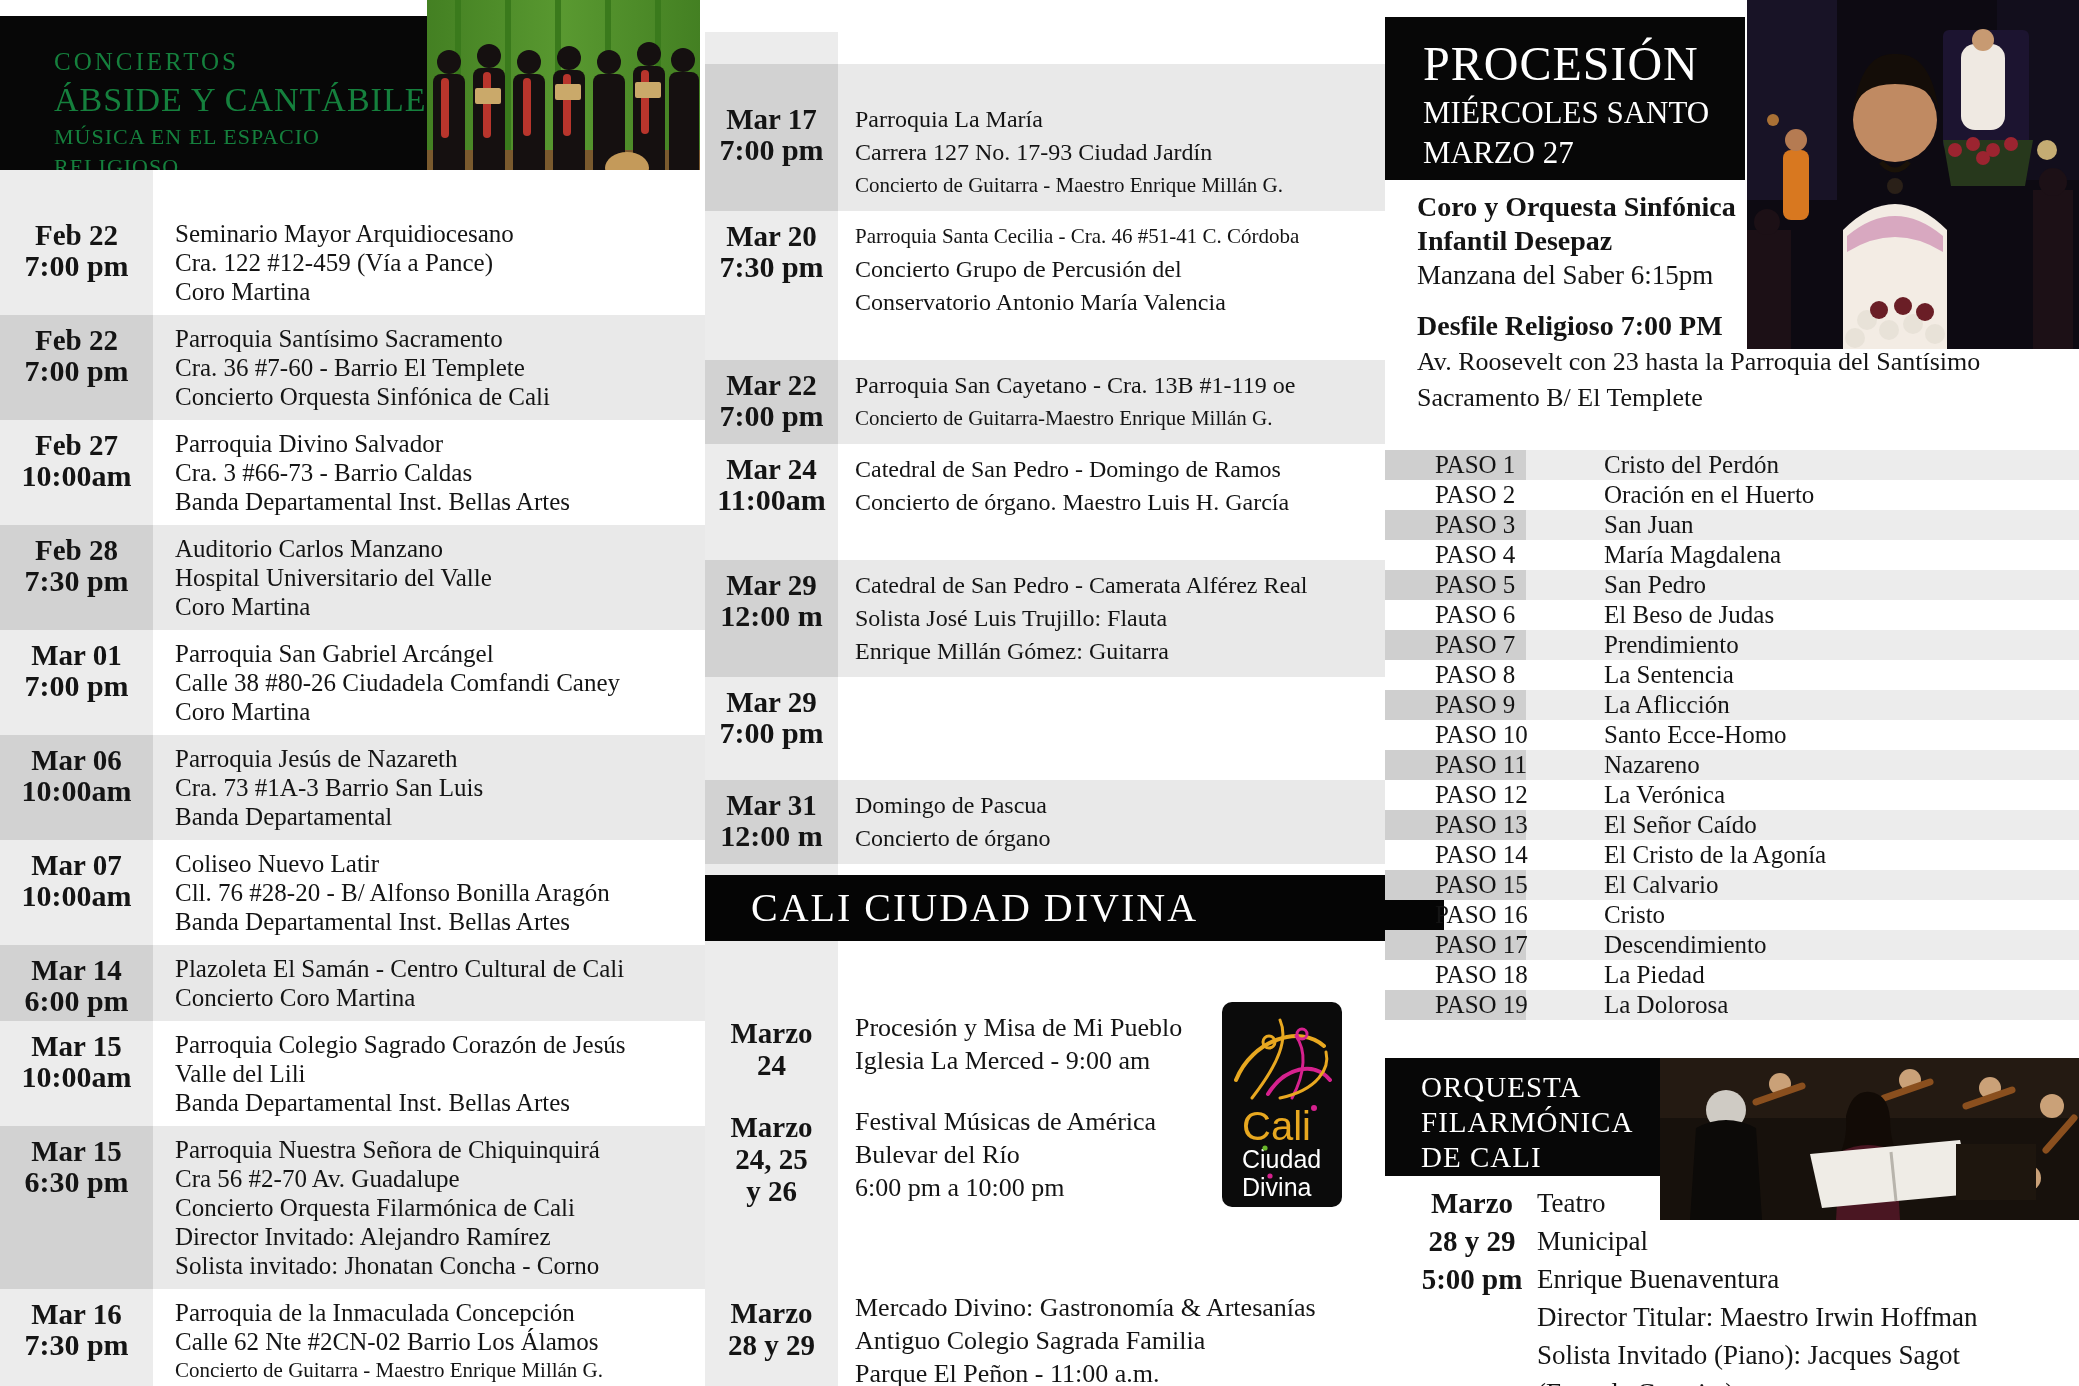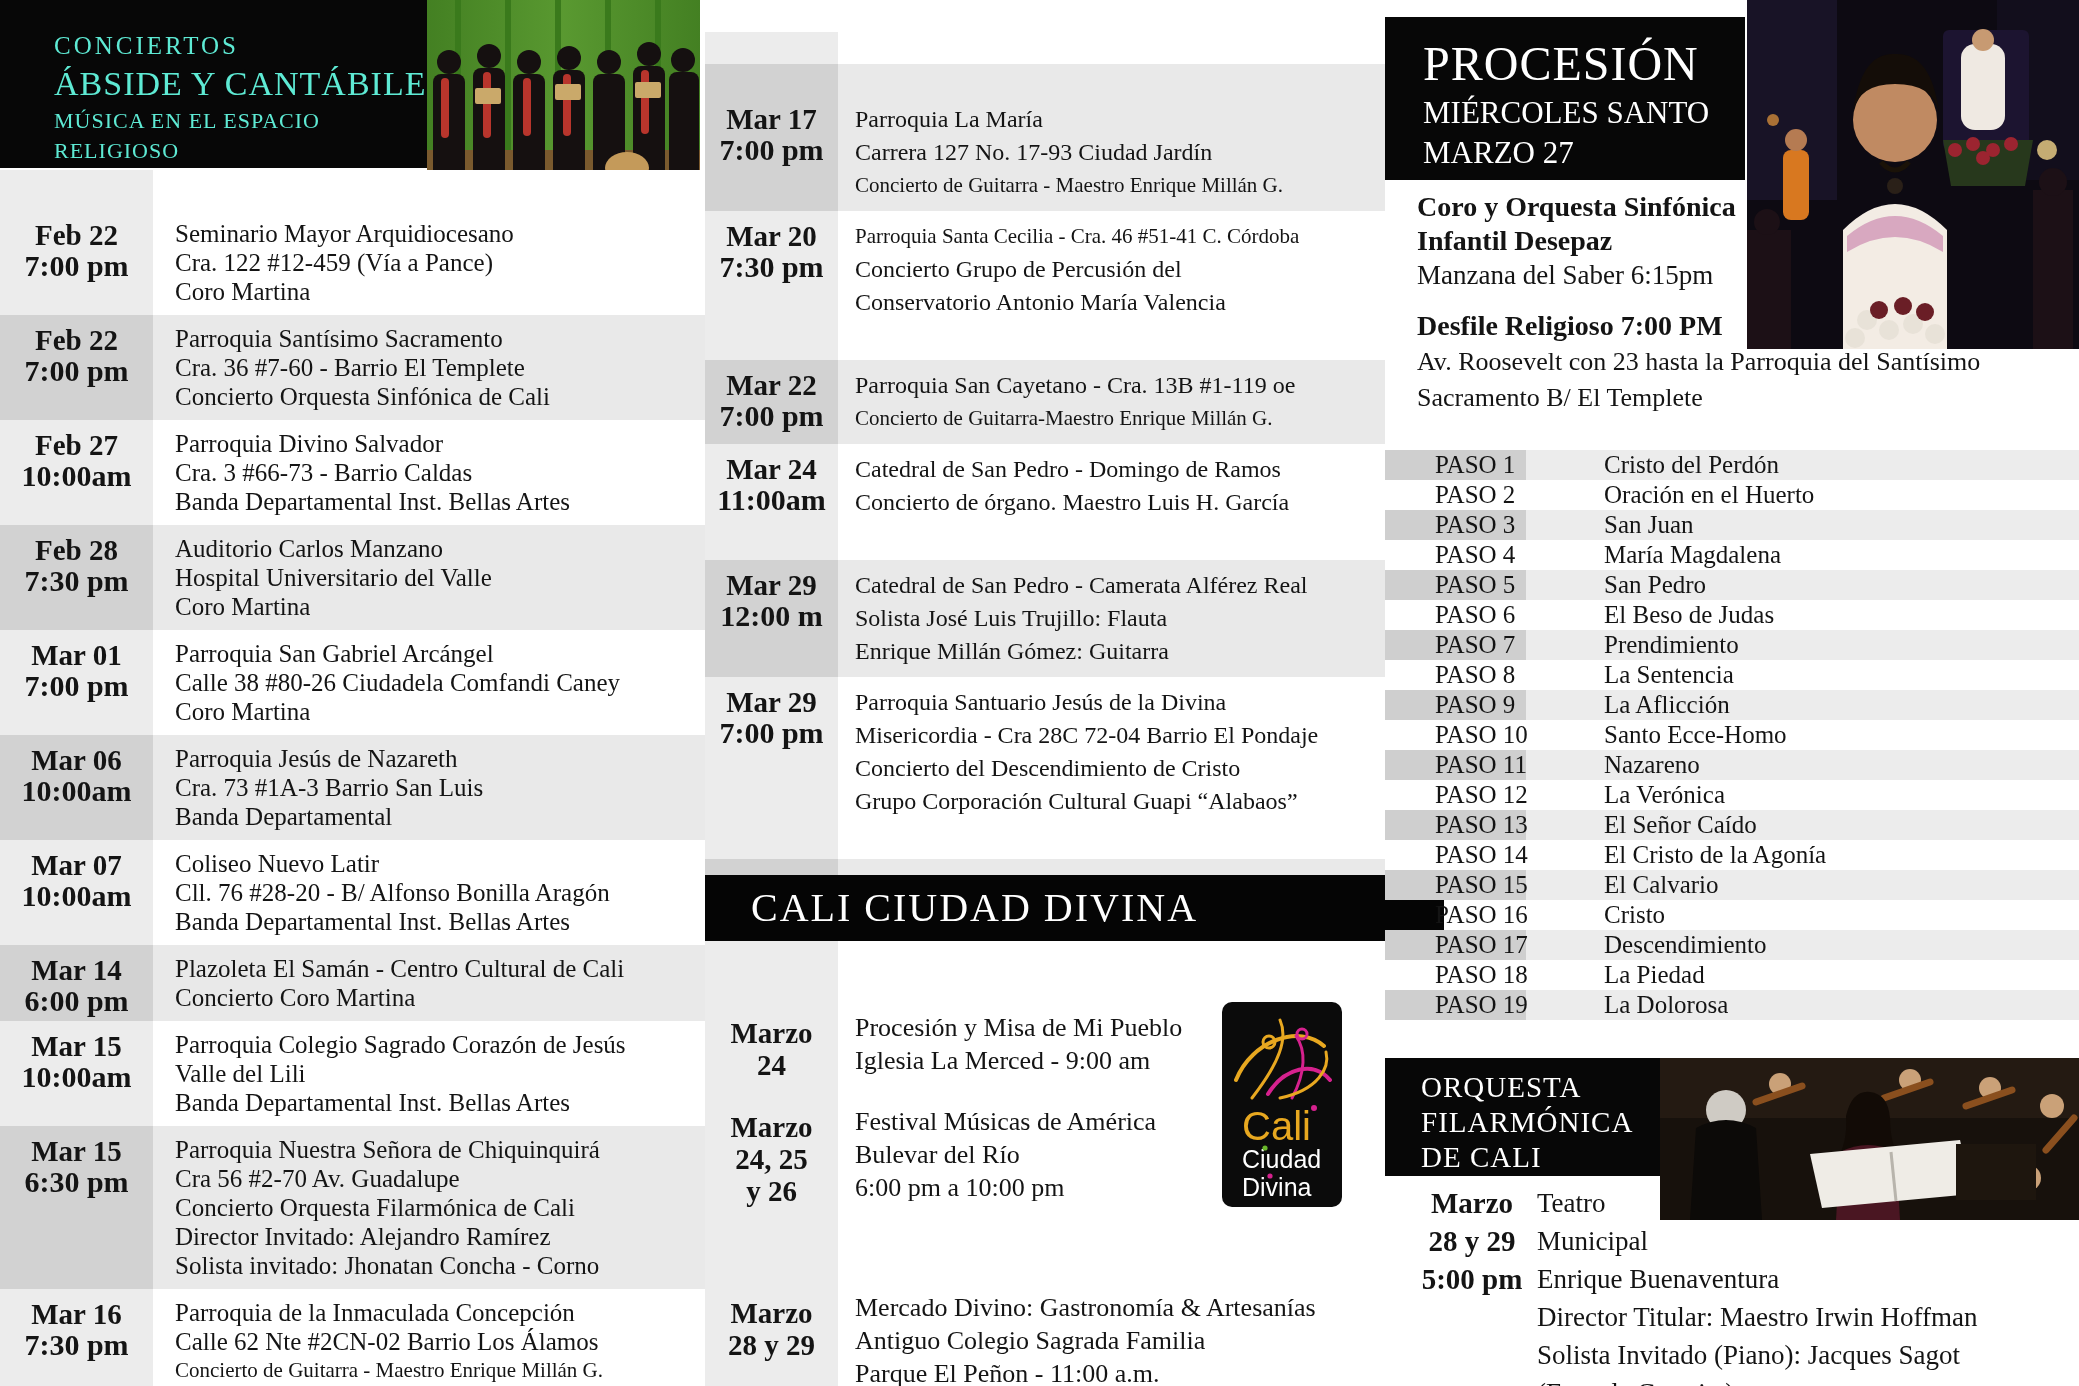--- a/index.html
+++ b/index.html
@@ -1,22 +1,22 @@
 <!DOCTYPE html>
 <html><head>
 <meta charset="utf-8">
 <style>
   html,body{margin:0;padding:0;background:#777;}
   #page{position:relative;width:2079px;height:1386px;background:#ffffff;
         font-family:"Liberation Serif",serif;color:#141414;overflow:hidden;margin:0 auto;}
   #page *{box-sizing:border-box;}
 
   
-  .abs-head{position:absolute;left:0;top:0;width:427px;height:168px;background:#070707;
-            color:#5eead4;padding:30px 0 0 54px;}
+  .abs-head{position:absolute;left:0;top:16px;width:427px;height:168px;background:#070707;
+            color:#15803d;padding:30px 0 0 54px;}
   .abs-h1{font-size:25px;line-height:32px;letter-spacing:3px;}
   .abs-h2{font-size:34px;line-height:44px;letter-spacing:1px;}
   .abs-h3{font-size:22px;line-height:30px;letter-spacing:1px;}
 
   .photo{position:absolute;overflow:hidden;}
   .choir-photo{left:427px;top:0;width:273px;height:202px;}
   .proc-photo{left:1747px;top:0;width:332px;height:349px;}
   .orq-photo{left:1660px;top:1058px;width:419px;height:162px;}
 
   .band-left{position:absolute;left:0;top:170px;width:705px;height:1216px;
@@ -323,26 +323,20 @@
       <div class="bd">
           <div class="ln">Catedral de San Pedro - Camerata Alférez Real</div>
           <div class="ln">Solista José Luis Trujillo: Flauta</div>
           <div class="ln">Enrique Millán Gómez: Guitarra</div>
         </div>
     </div>
     <div class="ev mev">
       <div class="dc">
           <div class="d1">Mar 29</div>
           <div class="d2">7:00 pm</div>
-        </div>
-      <div class="bd">
-          <div class="ln">Parroquia Santuario Jesús de la Divina</div>
-          <div class="ln">Misericordia - Cra 28C 72-04 Barrio El Pondaje</div>
-          <div class="ln">Concierto del Descendimiento de Cristo</div>
-          <div class="ln">Grupo Corporación Cultural Guapi “Alabaos”</div>
         </div>
     </div>
     <div class="ev mev sh">
       <div class="dc">
           <div class="d1">Mar 31</div>
           <div class="d2">12:00 m</div>
         </div>
       <div class="bd">
           <div class="ln">Domingo de Pascua</div>
           <div class="ln">Concierto de órgano</div>

